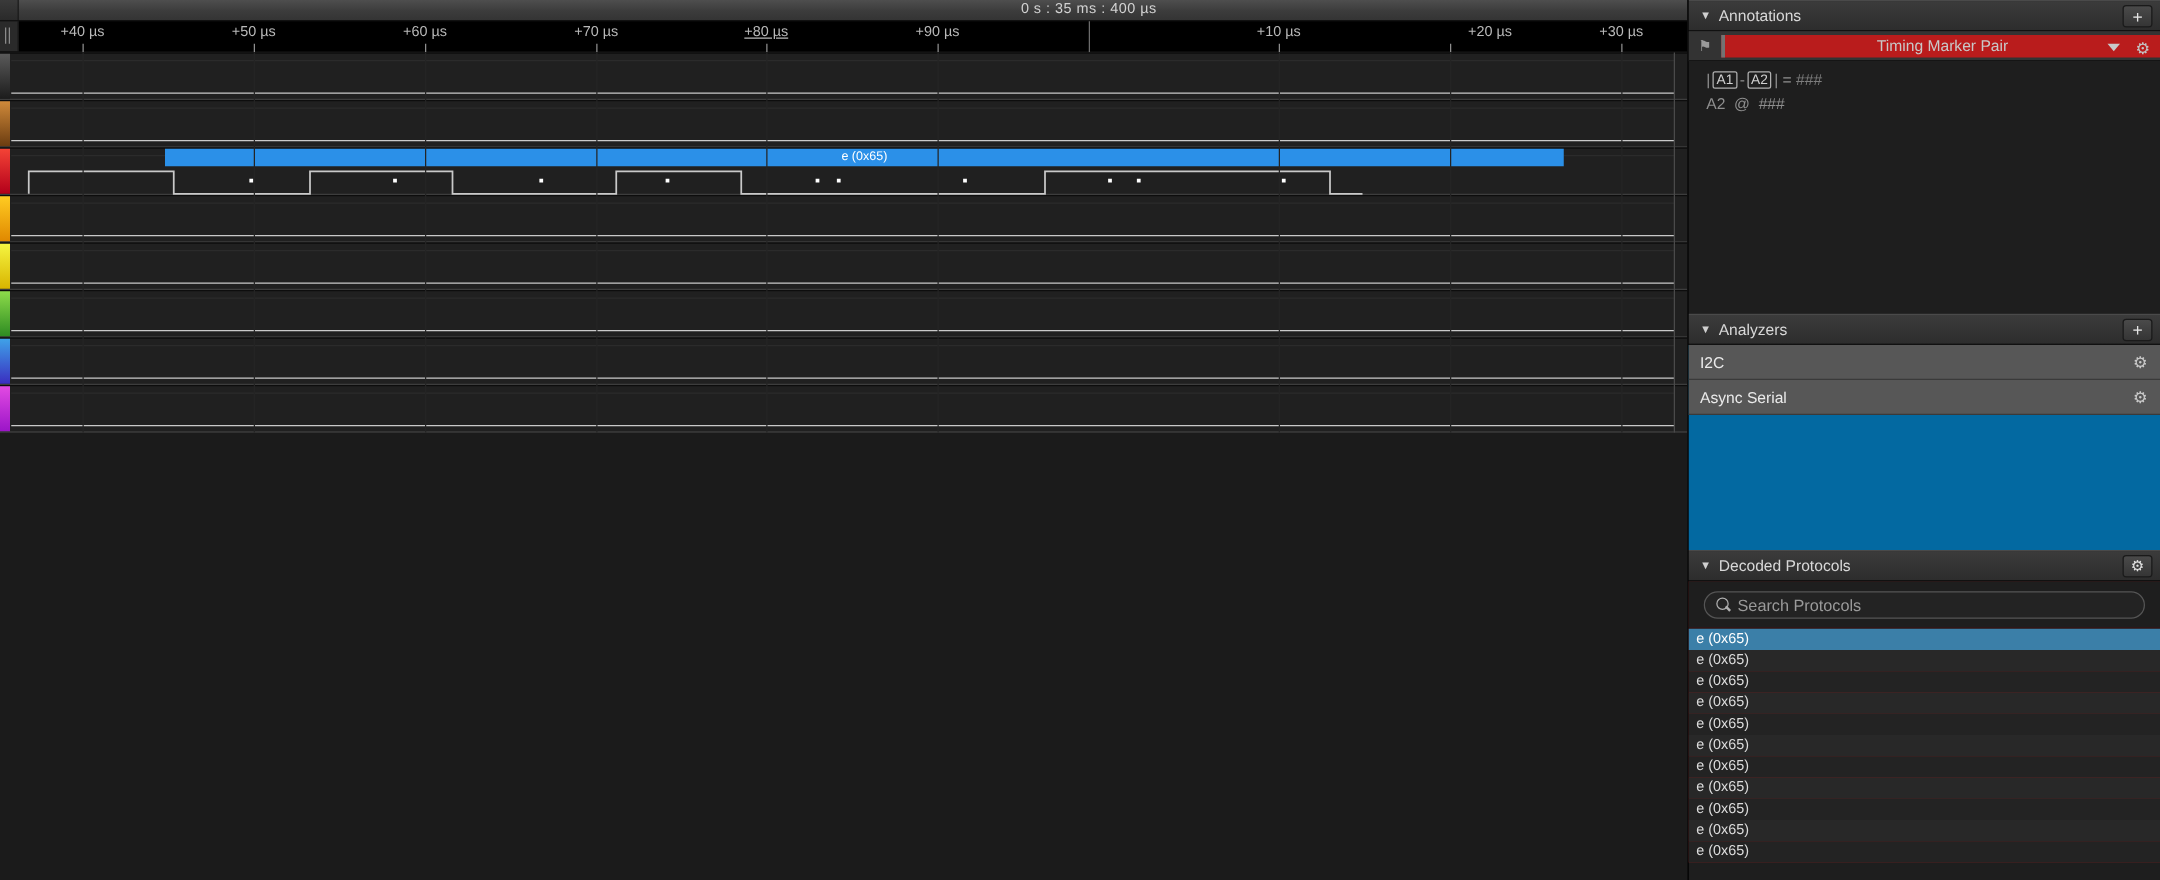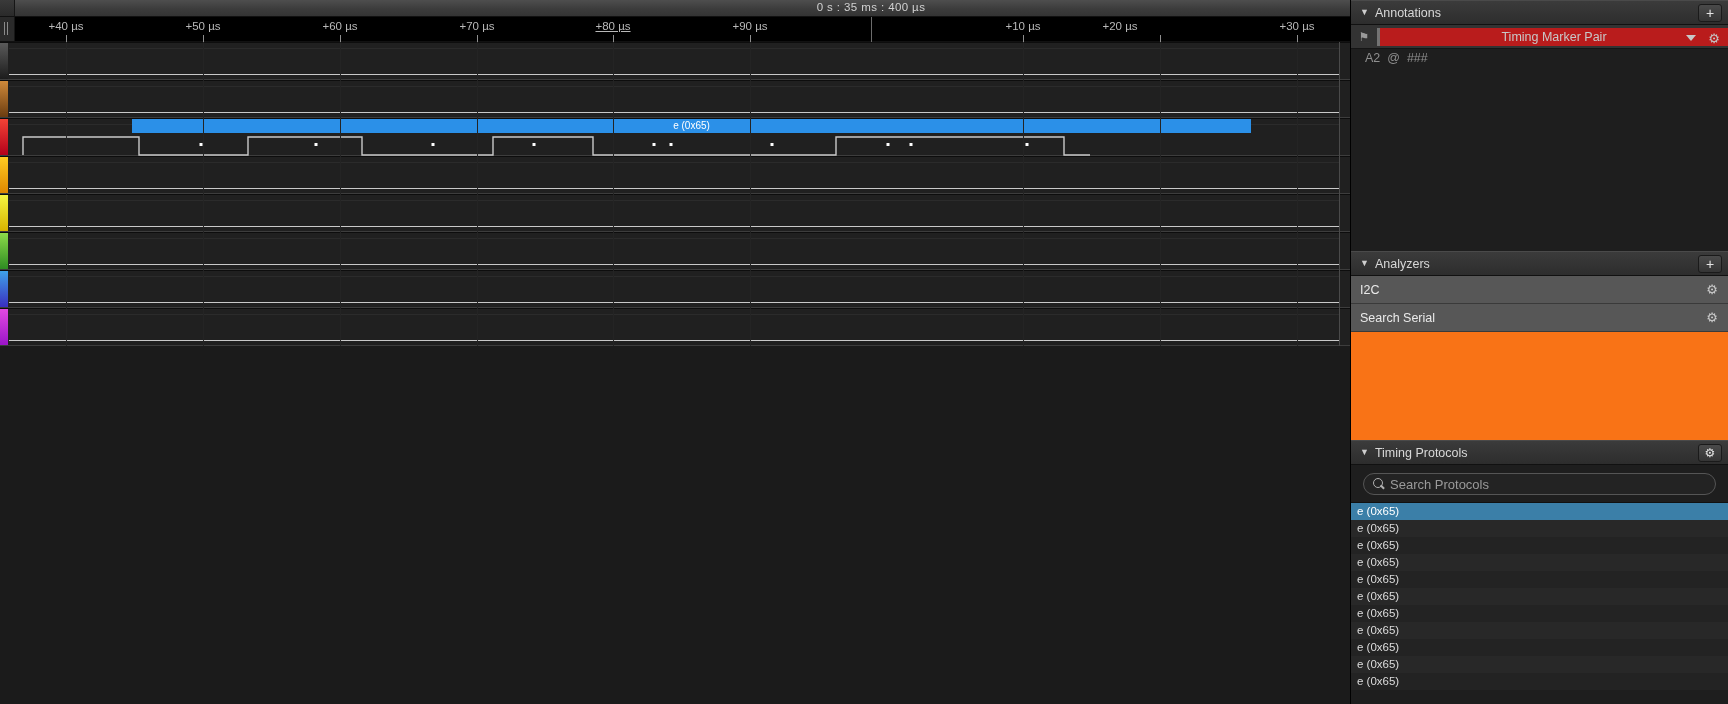--- a/index.html
+++ b/index.html
@@ -274,21 +274,21 @@
     padding: 0 2px;
     font-size: 11px;
     line-height: 12px;
     color: #d0d0d0;
     margin: 0 2px;
     vertical-align: 1px;
   }
   .ann-line .dim { color: #7d7d7d; }
 
   
-  #analyzers-body { background:#f97316; height: 164px; }
+  #analyzers-body { background:#0369a1; height: 164px; }
   .analyzer-row {
     position: relative;
     height: 28px;
     background: #575757;
     border-bottom: 1px solid #3a3a3a;
     display: flex;
     align-items: center;
     padding-left: 9px;
     box-sizing: border-box;
   }
@@ -378,21 +378,21 @@
         <div class="tick-label" style="left: 340px;">+60 µs</div>
         <div class="tick-mark" style="left: 340px;"></div>
         <div class="tick-label" style="left: 477px;">+70 µs</div>
         <div class="tick-mark" style="left: 477px;"></div>
         <div class="tick-label" style="left: 613px; text-decoration: underline;">+80 µs</div>
         <div class="tick-mark" style="left: 613px;"></div>
         <div class="tick-label" style="left: 750px;">+90 µs</div>
         <div class="tick-mark" style="left: 750px;"></div>
         <div class="tick-label" style="left: 1023px;">+10 µs</div>
         <div class="tick-mark" style="left: 1023px;"></div>
-        <div class="tick-label" style="left: 1120px;">+20 µs</div>
+        <div class="tick-label" style="left: 1192px;">+20 µs</div>
         <div class="tick-mark" style="left: 1160px;"></div>
         <div class="tick-label" style="left: 1297px;">+30 µs</div>
         <div class="tick-mark" style="left: 1297px;"></div>
         <div class="divider" style="left: 871px;"></div>
       </div>
 
     <div id="channels">
         <div class="chan">
           <div class="colorbar" style="background: linear-gradient(rgb(90, 90, 90), rgb(28, 28, 28));"></div>
           <div class="track">
@@ -488,47 +488,52 @@
     <div id="annotations-body">
       <div id="marker-select-row">
         <span class="flag-icon">⚑</span>
         <div id="marker-select">
           <span class="lbl">Timing Marker Pair</span>
           <span class="caret-d"></span>
           <span class="gear-s">⚙</span>
         </div>
       </div>
 
+      <div class="ann-line first">
+        <span>|</span><span class="keycap">A1</span><span>-</span><span class="keycap">A2</span><span>|</span>
+        <span>=</span>
+        <span class="dim">###</span>
+      </div>
 
       <div class="ann-line">
         <span>A2</span>
         &nbsp;<span>@</span>
         &nbsp;<span>###</span>
       </div>
     </div>
 
     <div class="panel-header">
       <span class="caret">▼</span>
       <span class="ptitle">Analyzers</span>
       <span class="hdr-btn">+</span>
     </div>
     <div id="analyzers-body">
         <div class="analyzer-row">
           <span class="aname">I2C</span>
           <span class="agear">⚙</span>
         </div>
         <div class="analyzer-row">
-          <span class="aname">Search Serial</span>
+          <span class="aname">Async Serial</span>
           <span class="agear">⚙</span>
         </div>
       </div>
 
     <div class="panel-header">
       <span class="caret">▼</span>
-      <span class="ptitle">Timing Protocols</span>
+      <span class="ptitle">Decoded Protocols</span>
       <span class="hdr-btn gear">⚙</span>
     </div>
 
     <div id="decoded-body">
       <div id="search-wrap">
         <div id="search-box">
           <span class="mag"></span>
           <input id="search-input" type="text" placeholder="Search Protocols" style="">
         </div>
       </div>

